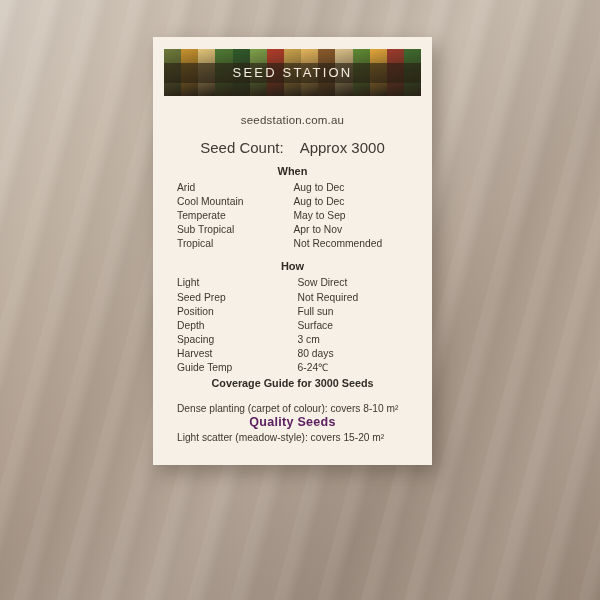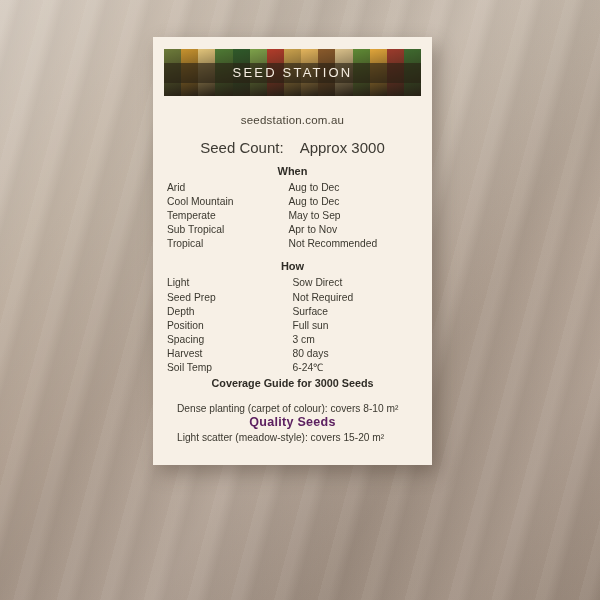--- a/index.html
+++ b/index.html
@@ -97,21 +97,21 @@
 
   .section-title {
     text-align: center;
     font-weight: bold;
     font-size: 11px;
     color: #2f2c26;
     margin: 9px 0 4px 0;
   }
 
   .rows {
-    padding: 0 22px 0 14px;
+    padding: 0 22px 0 24px;
   }
   .row {
     display: flex;
     font-size: 10.3px;
     color: #3b382f;
     line-height: 14.1px;
   }
   .row .k {
     width: 50%;
     text-align: left;
@@ -223,37 +223,37 @@
     <div class="rows how">
       <div class="row">
         <span class="k">Light</span>
         <span class="v">Sow Direct</span>
       </div>
       <div class="row">
         <span class="k">Seed Prep</span>
         <span class="v">Not Required</span>
       </div>
       <div class="row">
+        <span class="k">Position</span>
+        <span class="v">Full sun</span>
+      </div>
+      <div class="row">
         <span class="k">Depth</span>
         <span class="v">Surface</span>
       </div>
       <div class="row">
-        <span class="k">Position</span>
-        <span class="v">Full sun</span>
-      </div>
-      <div class="row">
         <span class="k">Spacing</span>
         <span class="v">3 cm</span>
       </div>
       <div class="row">
         <span class="k">Harvest</span>
         <span class="v">80 days</span>
       </div>
       <div class="row">
-        <span class="k">Soil Temp</span>
+        <span class="k">Guide Temp</span>
         <span class="v">6-24℃</span>
       </div>
     </div>
 
     <div class="coverage-title">Coverage Guide for 3000  Seeds</div>
     <div class="coverage-body">
       <p>Dense planting (carpet of colour): covers 8-10 m²</p>
       <p>Light scatter (meadow-style): covers 15-20 m²</p>
     </div>
 

